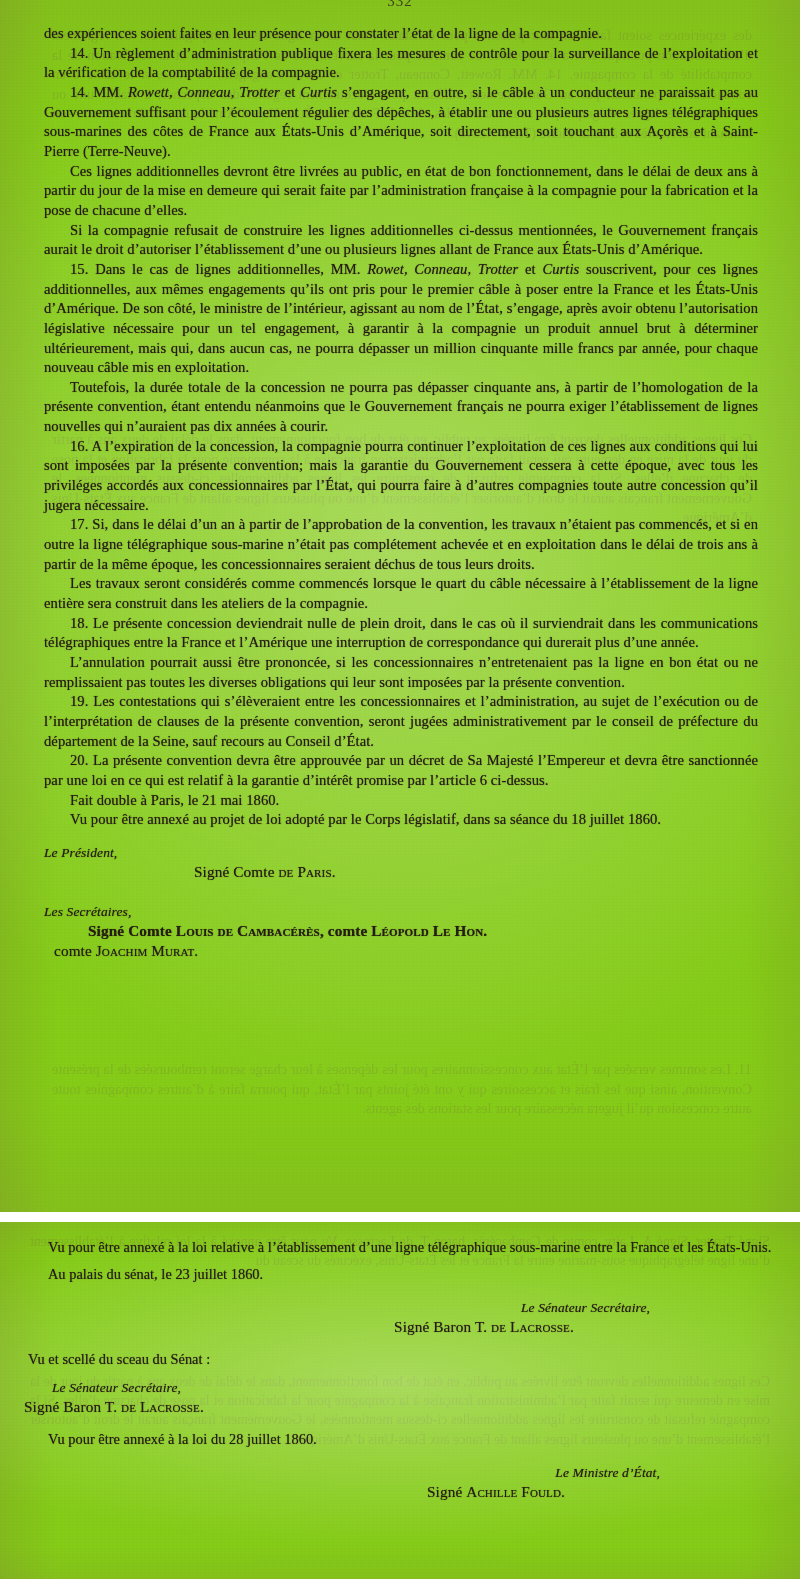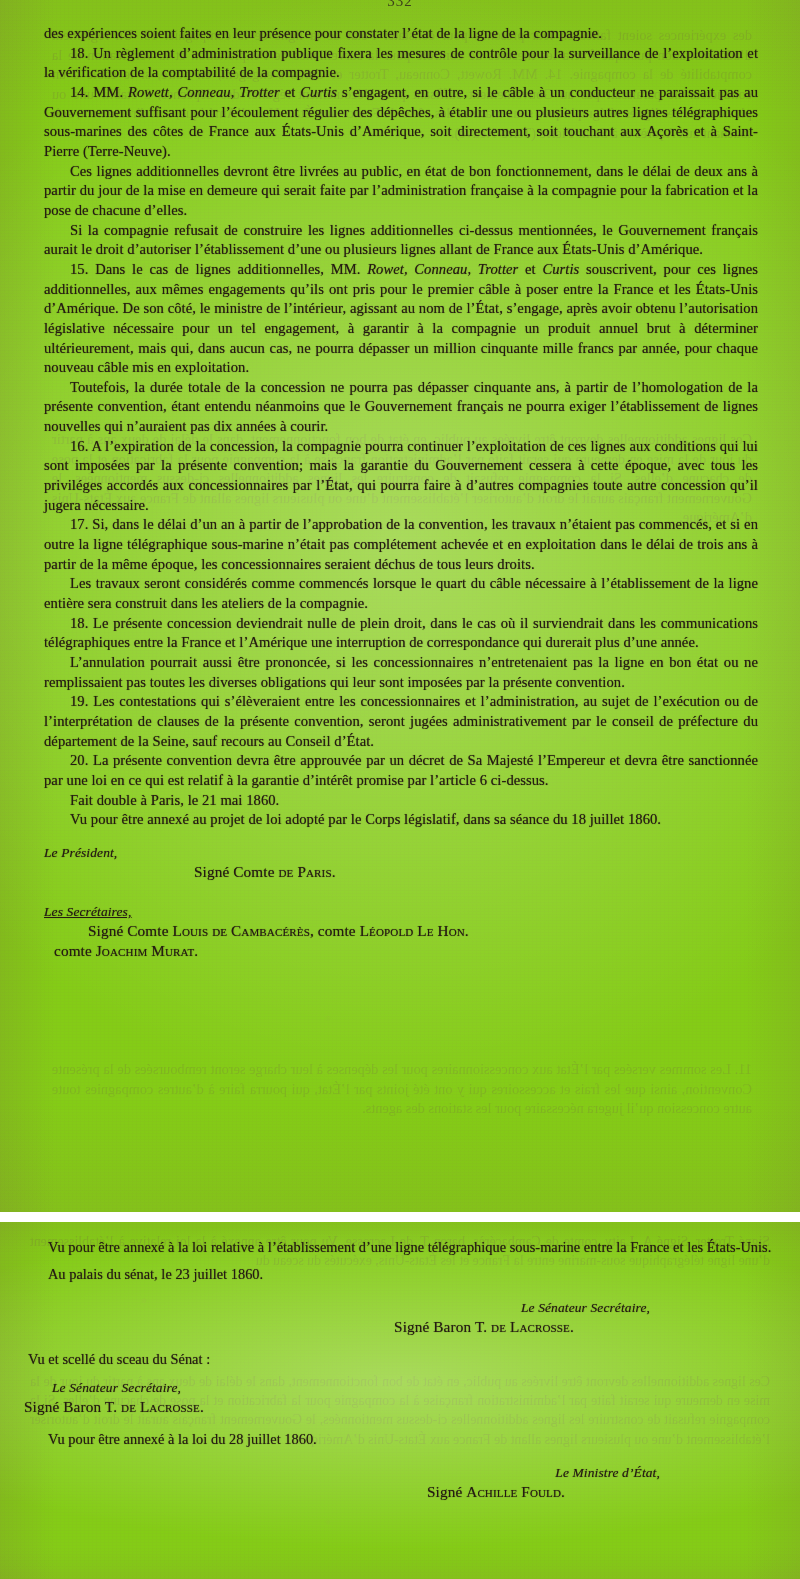--- a/index.html
+++ b/index.html
@@ -98,21 +98,21 @@
   <div class="bleed" style="left:52px;width:700px;top:26px;">des expériences soient faites en leur présence pour constater l’état de la ligne de la compagnie. 13. Un règlement d’administration publique fixera les mesures de contrôle pour la surveillance de l’exploitation et la vérification de la comptabilité de la compagnie. 14. MM. Rowett, Conneau, Trotter et Curtis s’engagent, en outre, si le câble à un conducteur ne paraissait pas au Gouvernement suffisant pour l’écoulement régulier des dépêches, à établir une ou plusieurs autres lignes télégraphiques sous-marines des côtes de France aux États-Unis d’Amérique, soit directement, soit touchant aux Açorès et à Saint-Pierre (Terre-Neuve).</div>
   <div class="bleed" style="left:52px;width:700px;top:430px;">Ces lignes additionnelles devront être livrées au public, en état de bon fonctionnement, dans le délai de deux ans à partir du jour de la mise en demeure qui serait faite par l’administration française à la compagnie pour la fabrication et la pose de chacune d’elles. Si la compagnie refusait de construire les lignes additionnelles ci-dessus mentionnées, le Gouvernement français aurait le droit d’autoriser l’établissement d’une ou plusieurs lignes allant de France aux États-Unis d’Amérique.</div>
   <div class="bleed" style="left:52px;width:700px;top:1060px;">11. Les sommes versées par l’État aux concessionnaires pour les dépenses à leur charge seront remboursées de la présente Convention, ainsi que les frais et accessoires qui y ont été joints par l’État, qui pourra faire à d’autres compagnies toute autre concession qu’il jugera nécessaire pour les stations des agents.</div>
 
   <div class="pageno">332</div>
 
   <div class="ink col" style="top:24px;">
 
     <p class="flush">des expériences soient faites en leur présence pour constater l’état de la ligne de la compagnie.</p>
 
-    <p class="ind">18. Un règlement d’administration publique fixera les mesures de contrôle pour la surveillance de l’exploitation et la vérification de la comptabilité de la compagnie.</p>
+    <p class="ind">14. Un règlement d’administration publique fixera les mesures de contrôle pour la surveillance de l’exploitation et la vérification de la comptabilité de la compagnie.</p>
 
     <p class="ind"><span>14. MM. </span><i>Rowett, Conneau, Trotter</i><span> et </span><i>Curtis</i><span> s’engagent, en outre, si le câble à un conducteur ne paraissait pas au Gouvernement suffisant pour l’écoulement régulier des dépêches, à établir une ou plusieurs autres lignes télégraphiques sous-marines des côtes de France aux États-Unis d’Amérique, soit directement, soit touchant aux Açorès et à Saint-Pierre (Terre-Neuve).</span></p>
 
     <p class="ind">Ces lignes additionnelles devront être livrées au public, en état de bon fonctionnement, dans le délai de deux ans à partir du jour de la mise en demeure qui serait faite par l’administration française à la compagnie pour la fabrication et la pose de chacune d’elles.</p>
 
     <p class="ind">Si la compagnie refusait de construire les lignes additionnelles ci-dessus mentionnées, le Gouvernement français aurait le droit d’autoriser l’établissement d’une ou plusieurs lignes allant de France aux États-Unis d’Amérique.</p>
 
     <p class="ind"><span>15. Dans le cas de lignes additionnelles, MM. </span><i>Rowet, Conneau, Trotter</i><span> et </span><i>Curtis</i><span> souscrivent, pour ces lignes additionnelles, aux mêmes engagements qu’ils ont pris pour le premier câble à poser entre la France et les États-Unis d’Amérique. De son côté, le ministre de l’intérieur, agissant au nom de l’État, s’engage, après avoir obtenu l’autorisation législative nécessaire pour un tel engagement, à garantir à la compagnie un produit annuel brut à déterminer ultérieurement, mais qui, dans aucun cas, ne pourra dépasser un million cinquante mille francs par année, pour chaque nouveau câble mis en exploitation.</span></p>
 
     <p class="ind">Toutefois, la durée totale de la concession ne pourra pas dépasser cinquante ans, à partir de l’homologation de la présente convention, étant entendu néanmoins que le Gouvernement français ne pourra exiger l’établissement de lignes nouvelles qui n’auraient pas dix années à courir.</p>
@@ -139,24 +139,24 @@
 
     <div class="sigline right" style="padding-right:118px;">
       <span class="role">Le Président,</span>
     </div>
     <div class="sigline center" style="padding-left:150px;">
       <span class="signed">Signé Comte </span><span class="signed sc">de Paris.</span>
     </div>
 
     <div class="gap-l"></div>
 
-    <div class="sigline right" style="padding-right:100px;text-decoration:underline;">
+    <div class="sigline right" style="padding-right:100px;">
       <span class="role">Les Secrétaires,</span>
     </div>
-    <div class="sigline center" style="padding-left:44px;">
+    <div class="sigline center" style="padding-left:44px;font-weight:bold;">
       <span class="signed">Signé Comte </span><span class="signed sc">Louis de Cambacérès</span><span class="signed">, comte </span><span class="signed sc">Léopold Le Hon.</span>
     </div>
     <div class="sigline center" style="padding-left:10px;">
       <span class="signed">comte </span><span class="signed sc">Joachim Murat.</span>
     </div>
 
   </div>
 </div>
 
 <div class="scan" id="scan-bottom">

